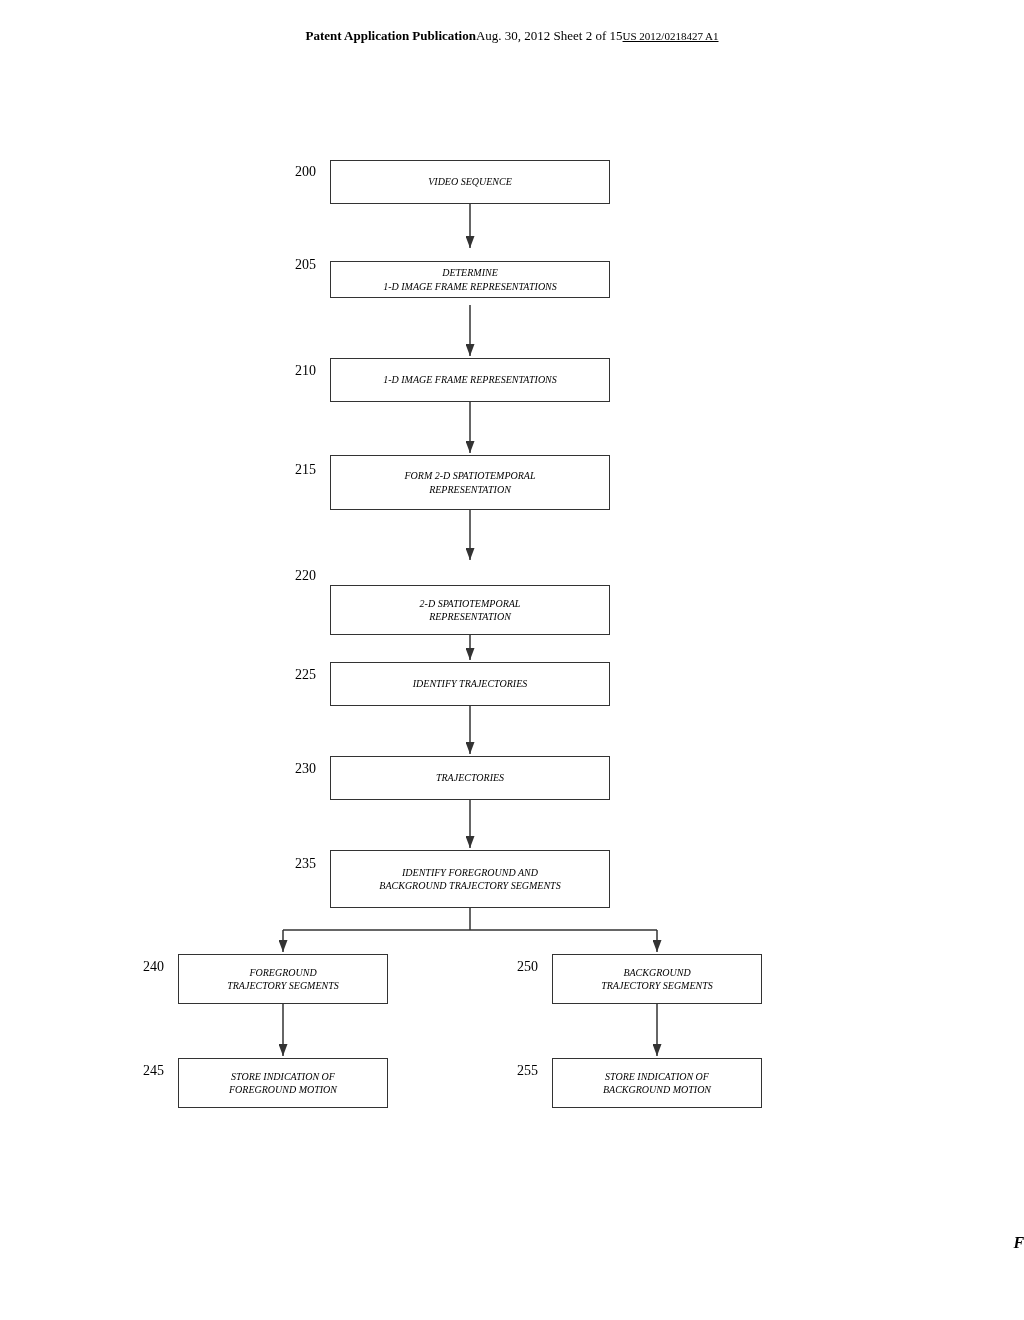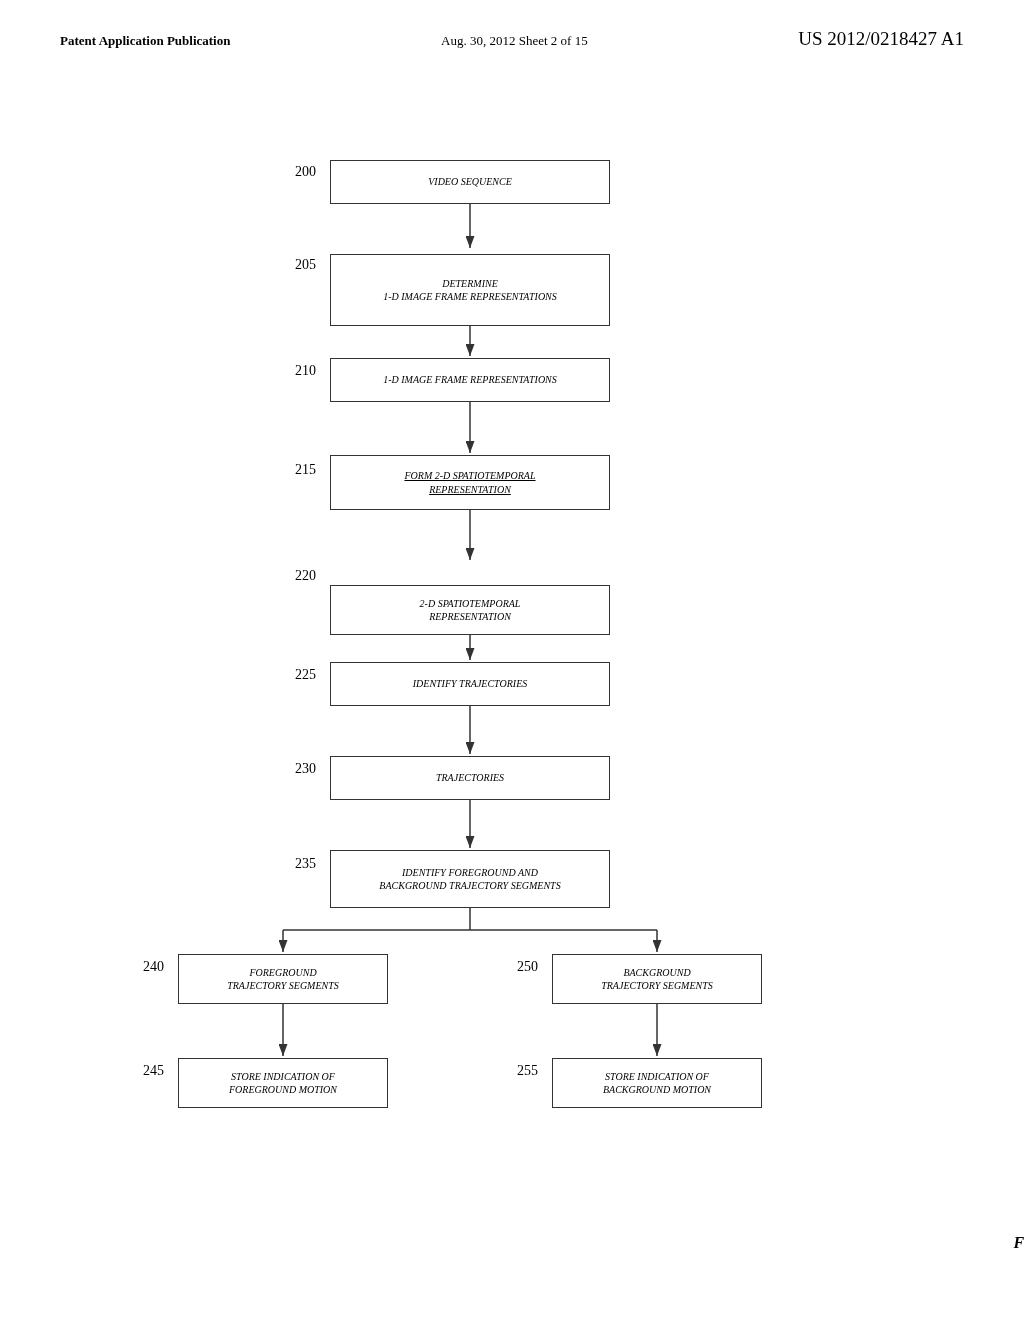--- a/index.html
+++ b/index.html
@@ -8,28 +8,28 @@
       height: 1320px;
       background: #fff;
       font-family: 'Times New Roman', Times, serif;
       position: relative;
       overflow: hidden;
     }
 
     
     .header {
       display: flex;
-      justify-content: space-between;
+      justify-content: center;
       align-items: baseline;
       padding: 28px 60px 0 60px;
       font-size: 13px;
     }
     .header-left { font-weight: bold; }
     .header-center { font-size: 13px; }
-    .header-right { font-size: 19px; }
+    .header-right { font-size: 11px; text-decoration: underline; }
 
     
     .diagram-area {
       position: absolute;
       top: 130px;
       left: 0;
       width: 1024px;
       height: 1100px;
     }
 
@@ -119,32 +119,32 @@
     <line x1="283" y1="874" x2="283" y2="926" stroke="#333" stroke-width="1.5" marker-end="url(#arrowhead)"></line>
 
     <line x1="657" y1="874" x2="657" y2="926" stroke="#333" stroke-width="1.5" marker-end="url(#arrowhead)"></line>
   </svg>
 
   <div class="box" style="left:330px; top:30px; width:280px; height:44px;">
     <span>VIDEO SEQUENCE</span>
   </div>
   <span class="step-label" style="left:295px; top:34px;">200</span>
 
-  <div class="box" style="left:330px; top:124px; width:280px; height:72px;">
+  <div class="box" style="left:330px; top:131px; width:280px; height:37px;">
     <span style="white-space:pre-line;">DETERMINE
 1-D IMAGE FRAME REPRESENTATIONS</span>
   </div>
   <span class="step-label" style="left:295px; top:127px;">205</span>
 
   <div class="box" style="left:330px; top:228px; width:280px; height:44px;">
     <span>1-D IMAGE FRAME REPRESENTATIONS</span>
   </div>
   <span class="step-label" style="left:295px; top:233px;">210</span>
 
-  <div class="box" style="left:330px; top:325px; width:280px; height:55px;text-decoration:underline;">
+  <div class="box" style="left:330px; top:325px; width:280px; height:55px;">
     <span style="white-space:pre-line;">FORM 2-D SPATIOTEMPORAL
 REPRESENTATION</span>
   </div>
   <span class="step-label" style="left:295px; top:332px;">215</span>
 
   <div class="box" style="left:330px; top:432px; width:280px; height:50px;margin-top:23px;">
     <span style="white-space:pre-line;">2-D SPATIOTEMPORAL
 REPRESENTATION</span>
   </div>
   <span class="step-label" style="left:295px; top:438px;">220</span>

